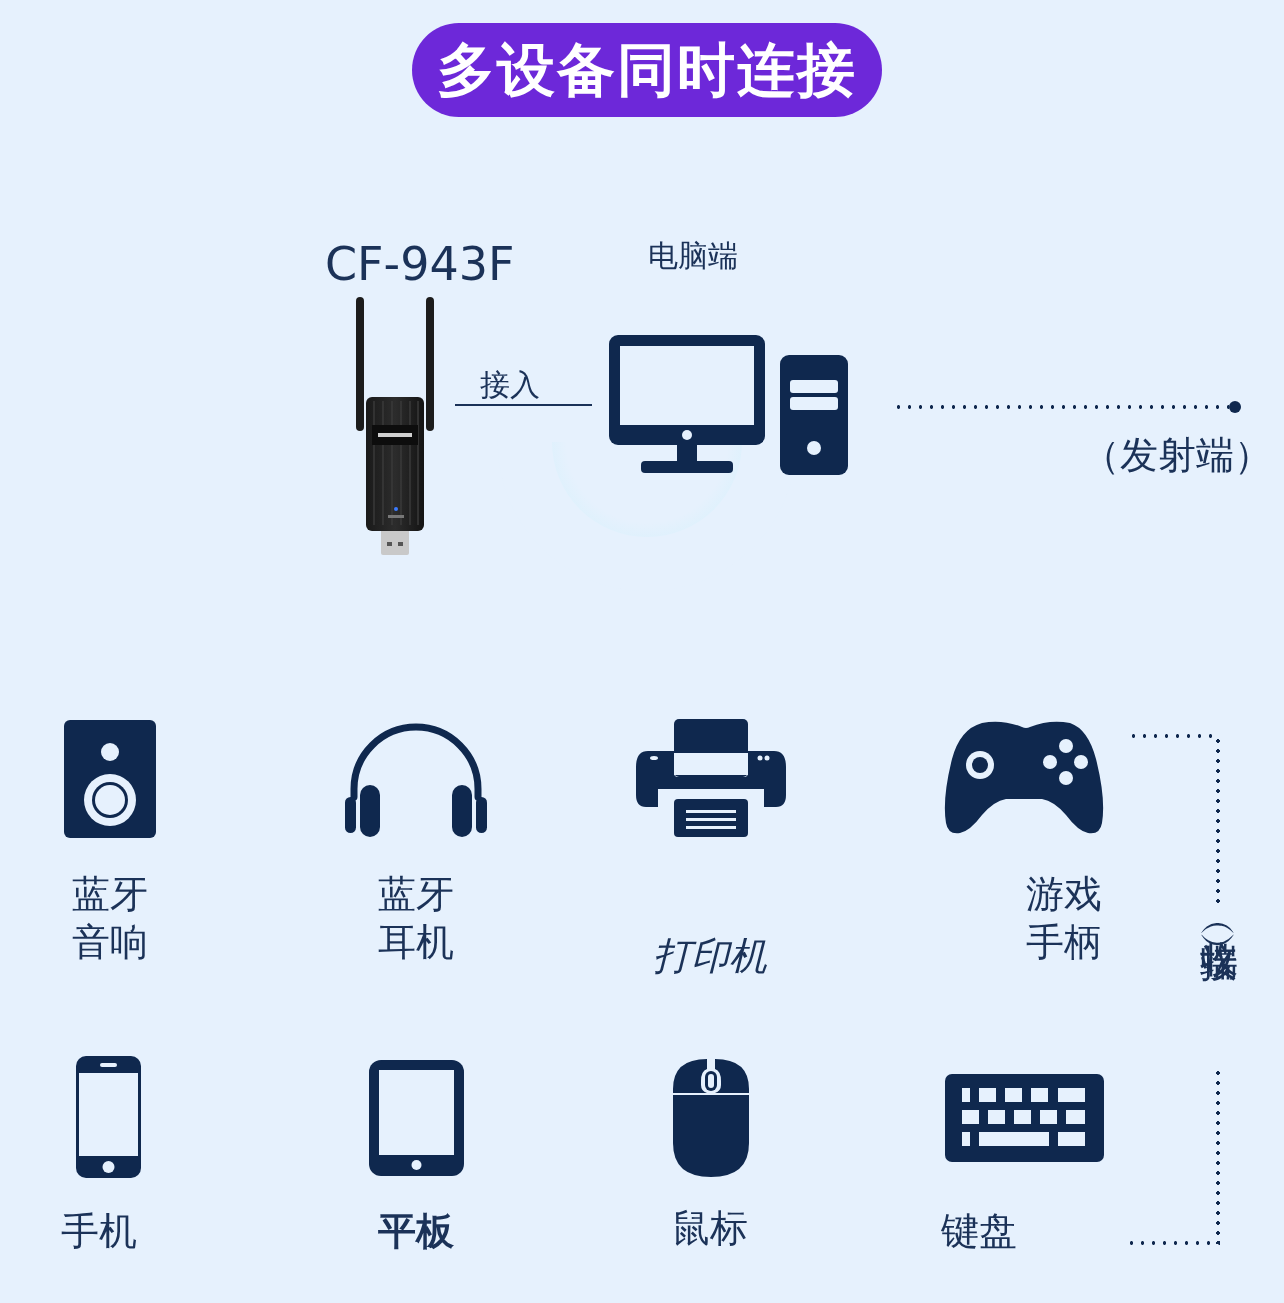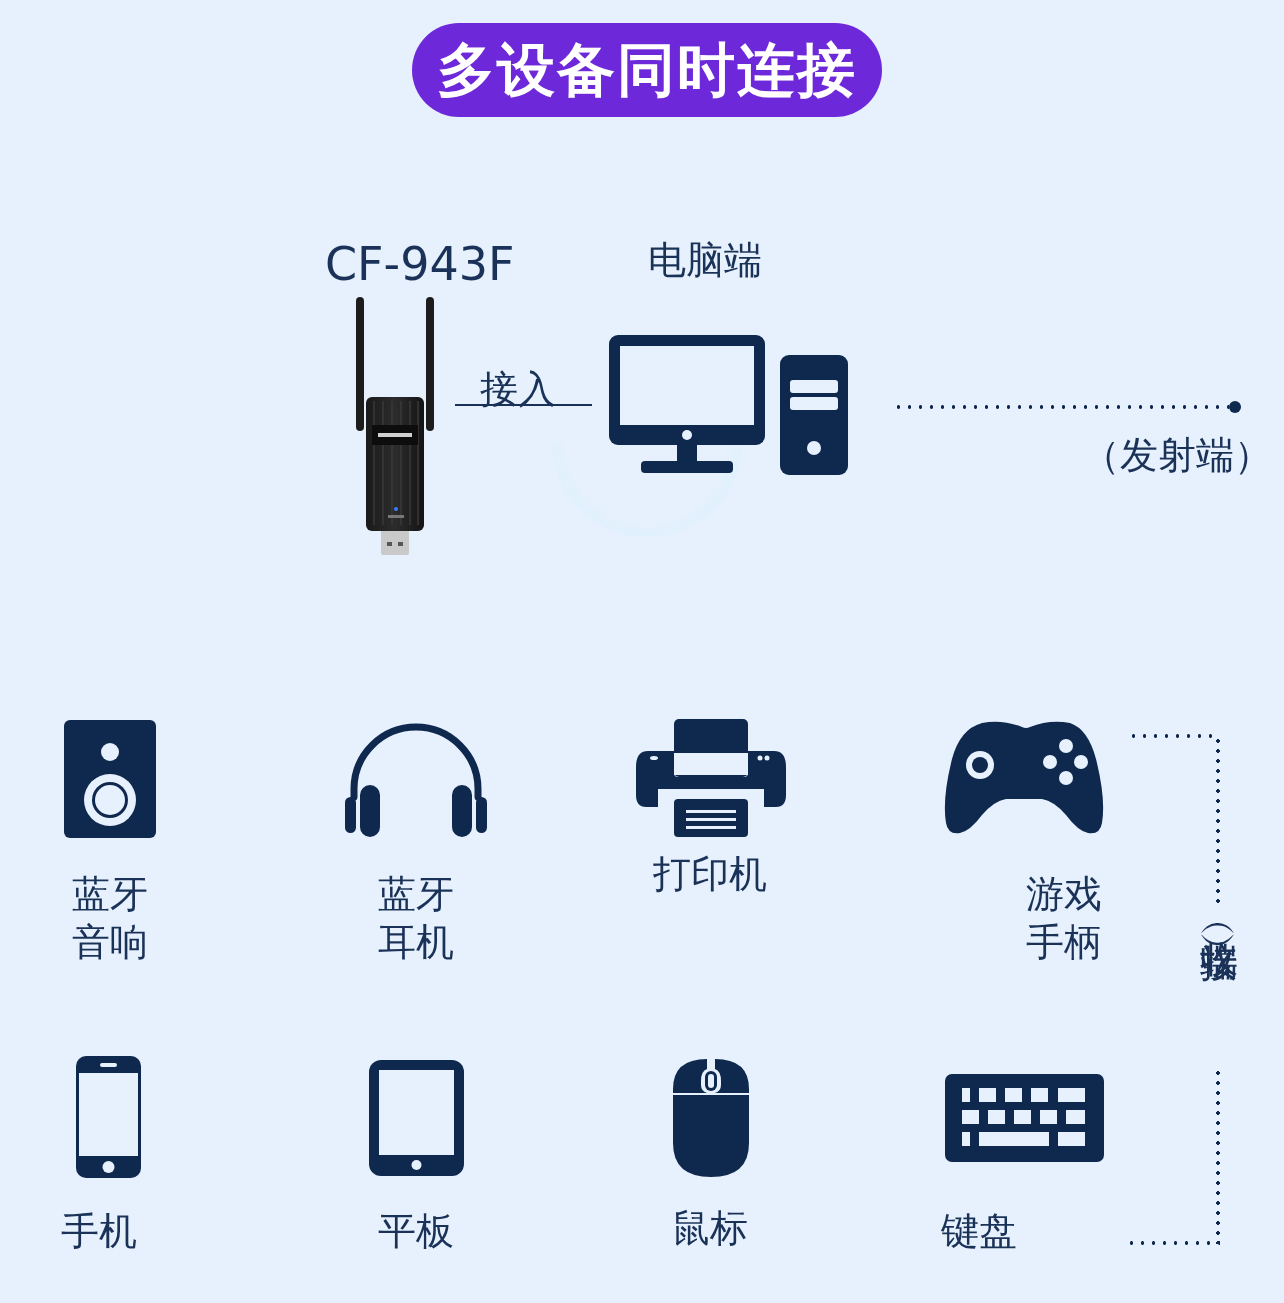--- a/index.html
+++ b/index.html
@@ -16,21 +16,21 @@
       left: 412px; top: 23px; width: 470px; height: 94px;
       background: #6d28d9;
       border-radius: 47px;
       display: flex; align-items: center; justify-content: center;
     }
     .title-pill span {
       color: #FFFFFF; font-size: 58px; font-weight: bold; letter-spacing: 2px;
       line-height: 1;
     }
     .label {
-      color: #1B3258; font-size: 38px; line-height: 1; white-space: nowrap;
+      color: #1B3258; font-size: 30px; line-height: 1; white-space: nowrap;
     }
     .model-label { left: 325px; top: 241px; font-size: 46px; letter-spacing: 0px; }
     .pc-label { left: 648px; top: 241px; }
     .connect-label { left: 480px; top: 370px; }
     .connect-line {
       left: 455px; top: 404px; width: 137px; height: 2px; background: #1B3258;
     }
     .tx-label { left: 1082px; top: 436px; font-size: 38px; }
     .ripple {
       border-radius: 50%;
@@ -192,21 +192,21 @@
     <rect x="40" y="36" width="74" height="22" fill="#E6F1FD"></rect>
     <ellipse cx="20" cy="41" rx="4" ry="2" fill="#E6F1FD"></ellipse>
     <circle cx="126" cy="41" r="2.5" fill="#E6F1FD"></circle>
     <circle cx="133" cy="41" r="2.5" fill="#E6F1FD"></circle>
     <rect x="40" y="82" width="74" height="38" rx="4" fill="#0F284E"></rect>
     <rect x="52" y="93" width="50" height="3" fill="#E6F1FD"></rect>
     <rect x="52" y="101" width="50" height="3" fill="#E6F1FD"></rect>
     <rect x="52" y="109" width="50" height="3" fill="#E6F1FD"></rect>
   </svg>
 </div>
-<div class="abs device" style="left:620px; top:850px; width:180px;">
+<div class="abs device" style="left:620px; top:932px; width:180px;font-style:italic;">
   <div class="dlabel">打印机</div>
 </div>
 
 <div class="abs" style="left:942px; top:719px; width:164px; height:118px;">
   <svg width="164" height="118" viewBox="0 0 164 118">
     <path d="M 40 4 Q 60 0 80 8 Q 84 10 88 8 Q 108 0 128 4 Q 146 10 154 40 Q 164 80 160 104 Q 158 116 146 114 Q 136 112 124 96 Q 112 82 100 80 L 64 80 Q 52 82 40 96 Q 28 112 18 114 Q 6 116 4 104 Q 0 80 10 40 Q 18 10 40 4 Z" fill="#0F284E"></path>
     <circle cx="38" cy="46" r="14" fill="#E6F1FD"></circle>
     <circle cx="38" cy="46" r="8" fill="#0F284E"></circle>
     <circle cx="124" cy="27" r="7" fill="#E6F1FD"></circle>
     <circle cx="108" cy="43" r="7" fill="#E6F1FD"></circle>
@@ -231,21 +231,21 @@
   <div class="dlabel">手机</div>
 </div>
 
 <div class="abs" style="left:368px; top:1059px; width:97px; height:118px;">
   <svg width="97" height="118" viewBox="0 0 97 118">
     <rect x="1" y="1" width="95" height="116" rx="12" fill="#0F284E"></rect>
     <rect x="11" y="11" width="75" height="85" fill="#E6F1FD"></rect>
     <circle cx="48.5" cy="106" r="5" fill="#E6F1FD"></circle>
   </svg>
 </div>
-<div class="abs device" style="left:346px; top:1207px; width:140px;">
+<div class="abs device" style="left:346px; top:1207px; width:140px;font-weight:bold;">
   <div class="dlabel">平板</div>
 </div>
 
 <div class="abs" style="left:671px; top:1057px; width:80px; height:121px;">
   <svg width="80" height="121" viewBox="0 0 80 121">
     <path d="M 2 38 L 2 86 Q 2 120 40 120 Q 78 120 78 86 L 78 38 Z" fill="#0F284E"></path>
     <path d="M 2 36 L 2 32 Q 2 2 36 2 L 36 12 Q 30 14 30 24 L 30 28 Q 30 34 36 36 Z" fill="#0F284E"></path>
     <path d="M 78 36 L 78 32 Q 78 2 44 2 L 44 12 Q 50 14 50 24 L 50 28 Q 50 34 44 36 Z" fill="#0F284E"></path>
     <rect x="34" y="14" width="12" height="20" rx="6" fill="#0F284E"></rect>
     <rect x="37" y="17" width="6" height="14" rx="3" fill="#E6F1FD"></rect>

